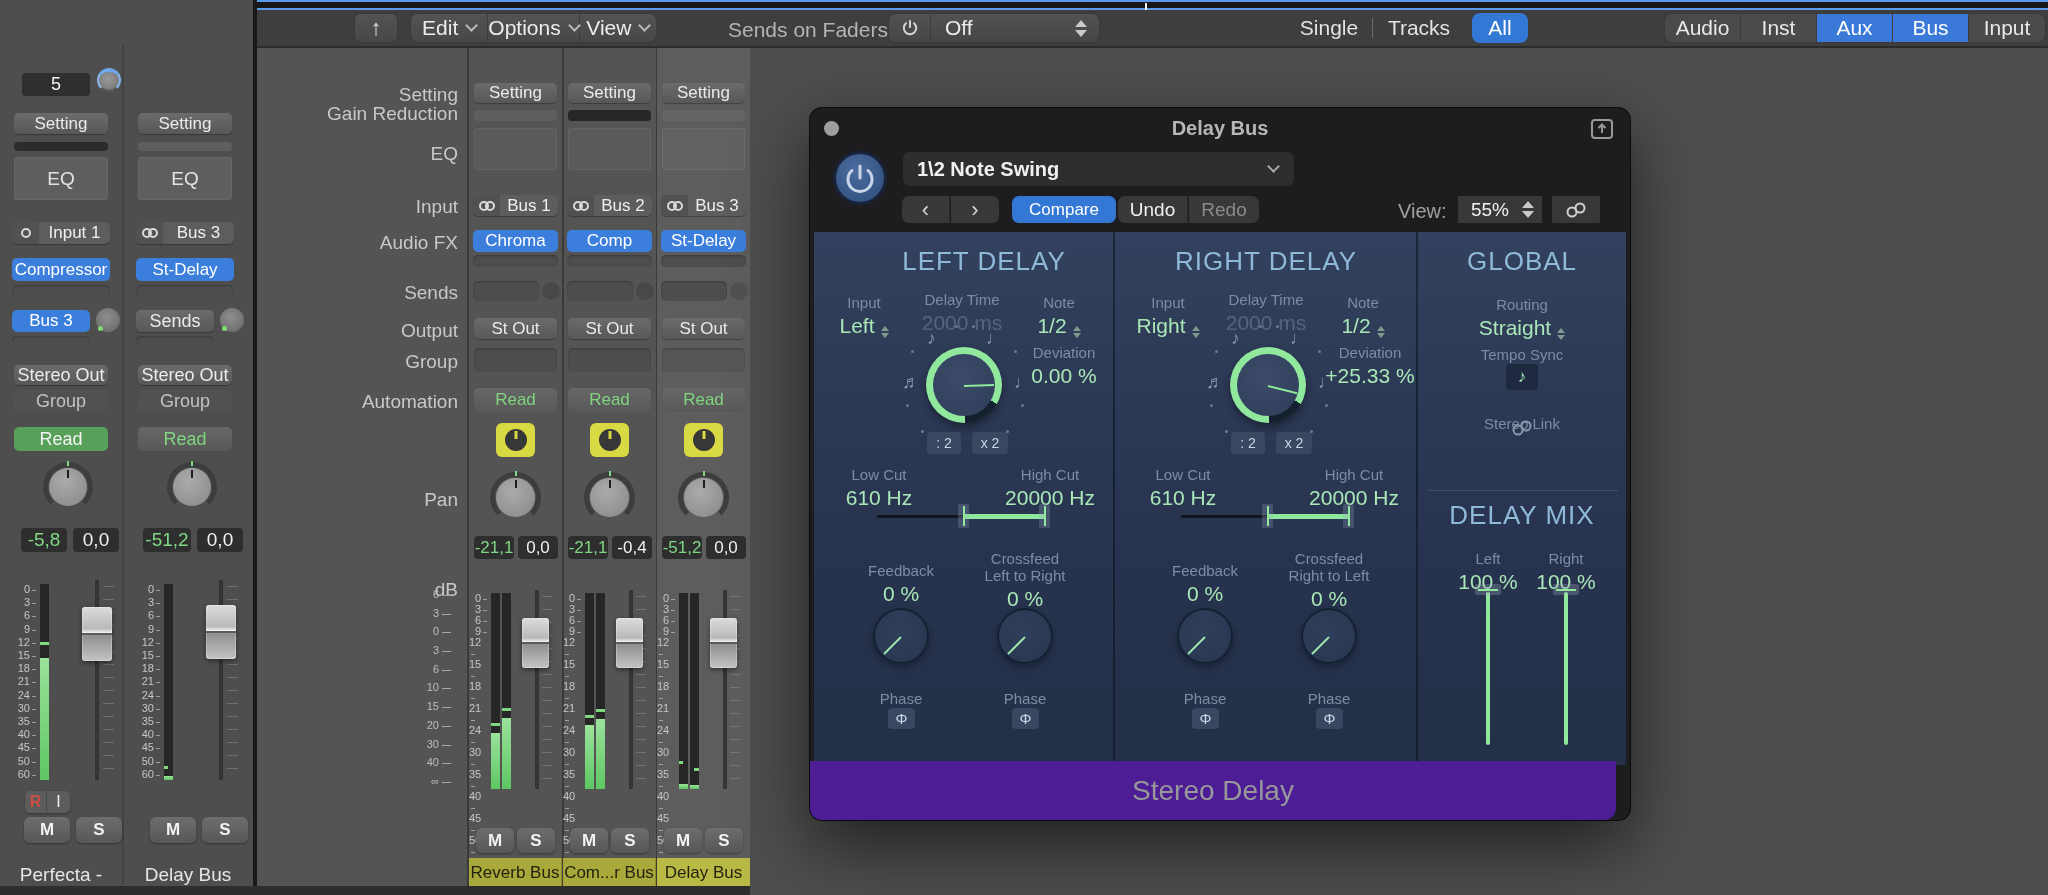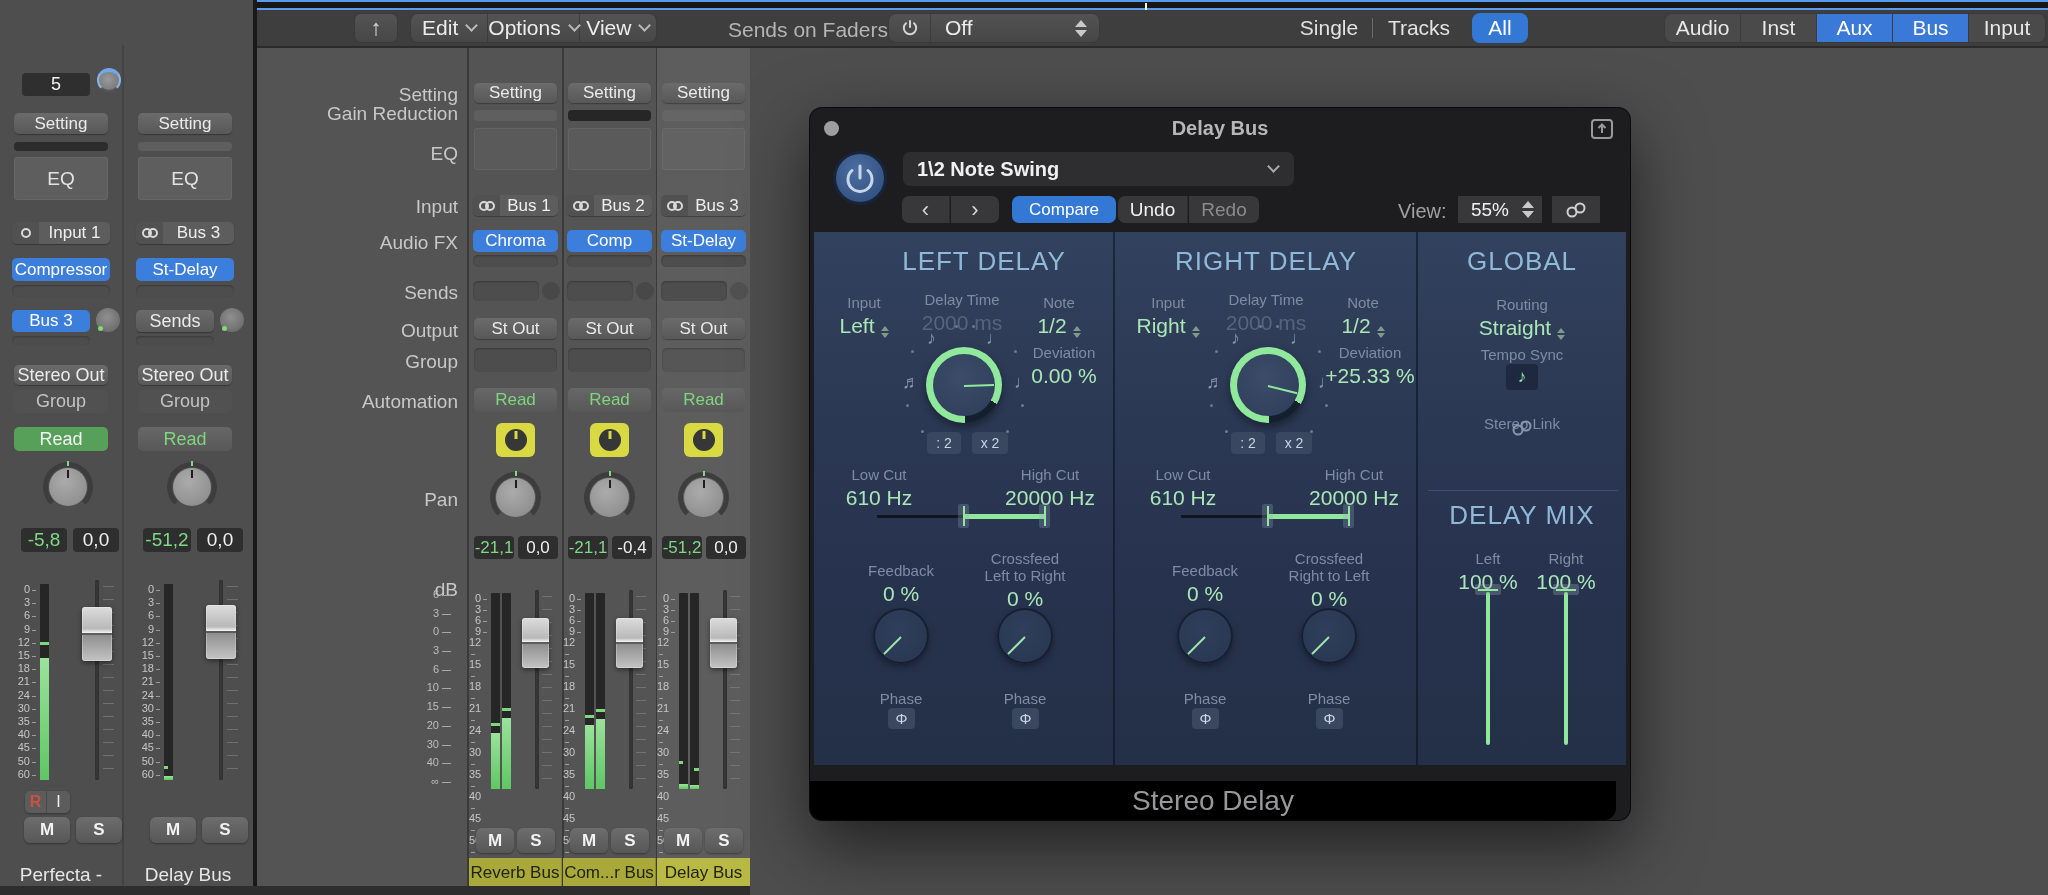--- a/index.html
+++ b/index.html
@@ -158,21 +158,21 @@
   .hchandle::after { content:""; position:absolute; left:50%; top:2px; bottom:2px; width:2px;
               background:#8fe89c; transform:translateX(-50%); }
   .notebtn { position:absolute; background:#1e2940; border-radius:4px; color:#9fe3ae; font-size:17px;
              display:flex; align-items:center; justify-content:center; }
   .gdivider { position:absolute; height:1px; background:rgba(140,160,195,.25); }
   .vline { position:absolute; width:4px; background:#8fe89c; border-radius:2px; }
   .vhandle { position:absolute; width:26px; height:11px; border-radius:2px;
              background:rgba(160,172,190,.3); }
   .vhandle::after { content:""; position:absolute; left:3px; right:3px; top:50%; height:2px;
              background:#8fe89c; transform:translateY(-50%); }
-  .pfooter { position:absolute; left:0; right:14px; bottom:0; height:39px; background:#000000;
+  .pfooter { position:absolute; left:0; right:14px; bottom:0; height:59px; background:#4c1d95;
              border-radius:0 0 12px 12px; display:flex; align-items:center; justify-content:center;
              color:#98989a; font-size:28px; }
   .phead-btn { background:#38383a; border-radius:1px; color:#d6d6d6; }
 </style>
 </head>
 <body>
 
 <div class="screen">
 
   <div class="abs topstrip">

